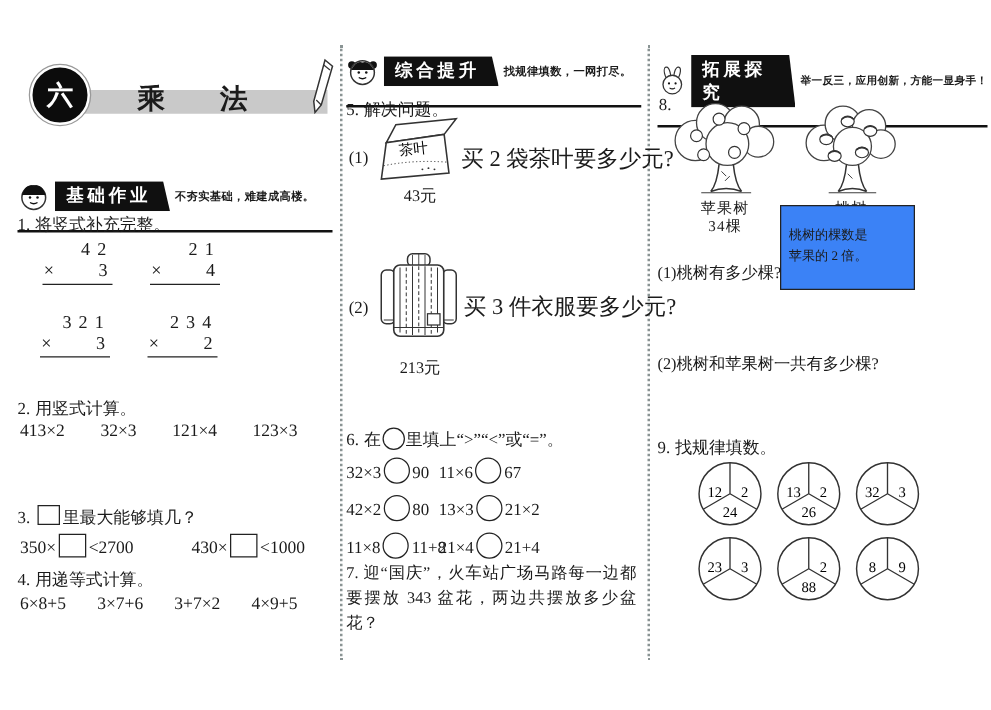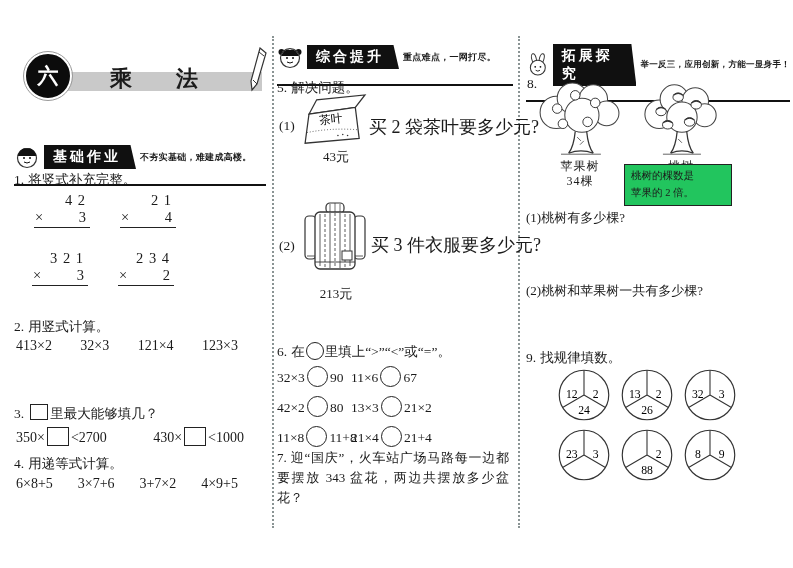--- a/index.html
+++ b/index.html
@@ -53,22 +53,22 @@
   .circ.cell{width:19px;height:19px;vertical-align:-5px;margin:0 2px;}
 
   .qnum{position:absolute;font-size:13.5px;}
   .price{position:absolute;text-align:center;font-size:13px;}
   .question{position:absolute;font-size:18px;white-space:nowrap;}
 
   .p6row{position:absolute;left:0;width:236px;font-size:13.5px;}
   .p6cell{position:absolute;white-space:nowrap;}
   .p6cell.b{left:74px;}
 
-  .note-box{position:absolute;border:1.3px solid #222;padding:3px 6px;font-size:10.5px;
-        line-height:1.6;background:#22c55e;}
+  .note-box{position:absolute;border:1.3px solid #222;padding:16px 6px;font-size:10.5px;
+        line-height:1.6;background:#3b82f6;}
 
   .tree-label{position:absolute;text-align:center;font-size:12px;letter-spacing:1px;}
   .pie{position:absolute;}
   svg text{font-family:"Liberation Serif","DejaVu Serif",serif;}
 </style>
 </head>
 <body>
 
 <div class="page">
   <div class="divider d1"></div>
@@ -165,21 +165,21 @@
       <svg width="26" height="26" viewBox="0 0 26 26">
         <circle cx="4.5" cy="8" r="3" fill="#111"></circle>
           <circle cx="21.5" cy="8" r="3" fill="#111"></circle>
         <circle cx="13" cy="14" r="9.5" fill="#fff" stroke="#333" stroke-width="1.2"></circle>
         <path d="M4,12 Q8,4 13,6 Q18,4 22,12" fill="#111"></path>
         <circle cx="10" cy="14" r="1" fill="#111"></circle>
           <circle cx="16" cy="14" r="1" fill="#111"></circle>
         <path d="M10,18 Q13,20 16,18" fill="none" stroke="#111" stroke-width="1"></path>
       </svg>
       <span class="badge">综合提升</span>
-      <span class="tagline">重点难点，一网打尽。</span>
+      <span class="tagline">找规律填数，一网打尽。</span>
     </div>
 
     <div class="heading" style="top:79px;">
       <span class="num">5.</span><span>解决问题。</span>
     </div>
 
     <span class="qnum" style="left:2px;top:118px;">(1)</span>
     <svg style="position:absolute;left:24px;top:93px;" width="70" height="56" viewBox="0 0 72 58">
       <polygon points="8,22 16,7 66,2 56,15" fill="#fff" stroke="#333" stroke-width="1.3"></polygon>
       <polygon points="8,22 56,15 60,47 4,52" fill="#fff" stroke="#333" stroke-width="1.3"></polygon>

